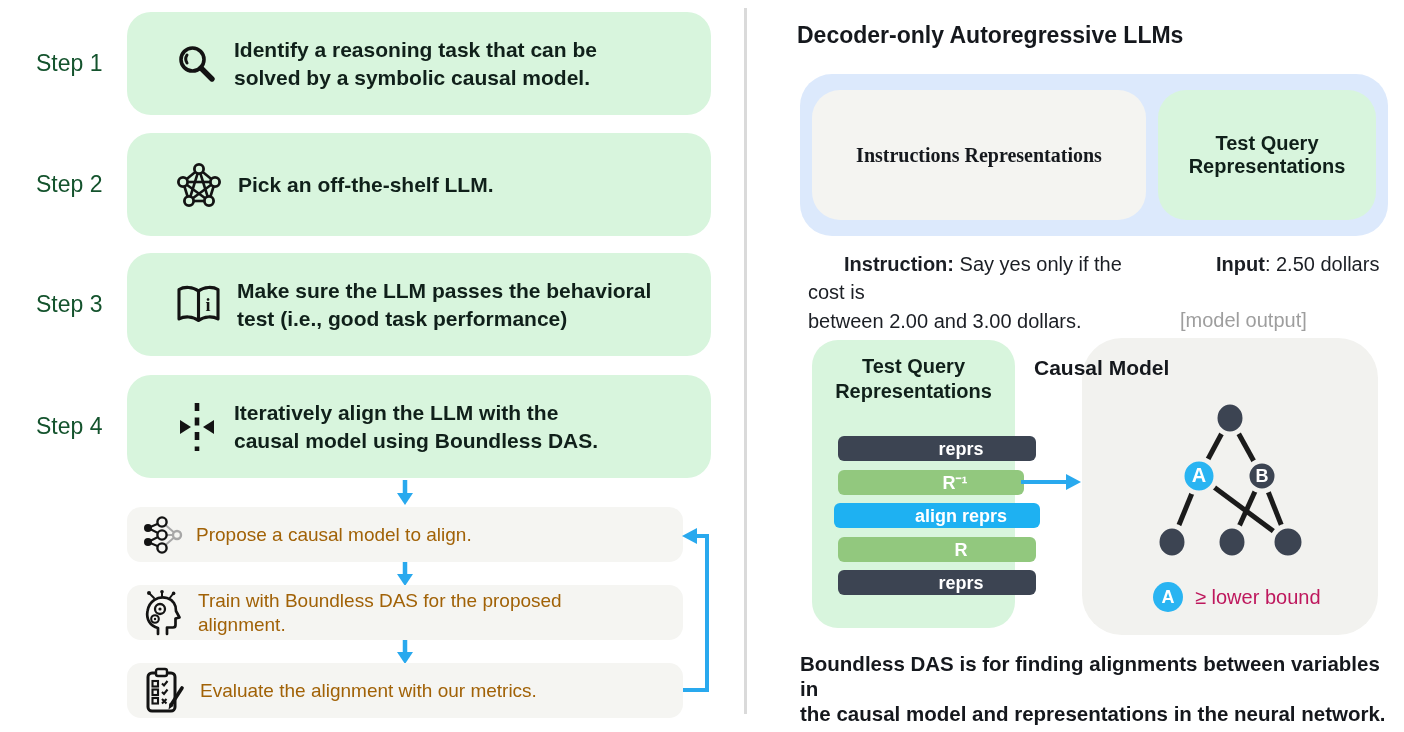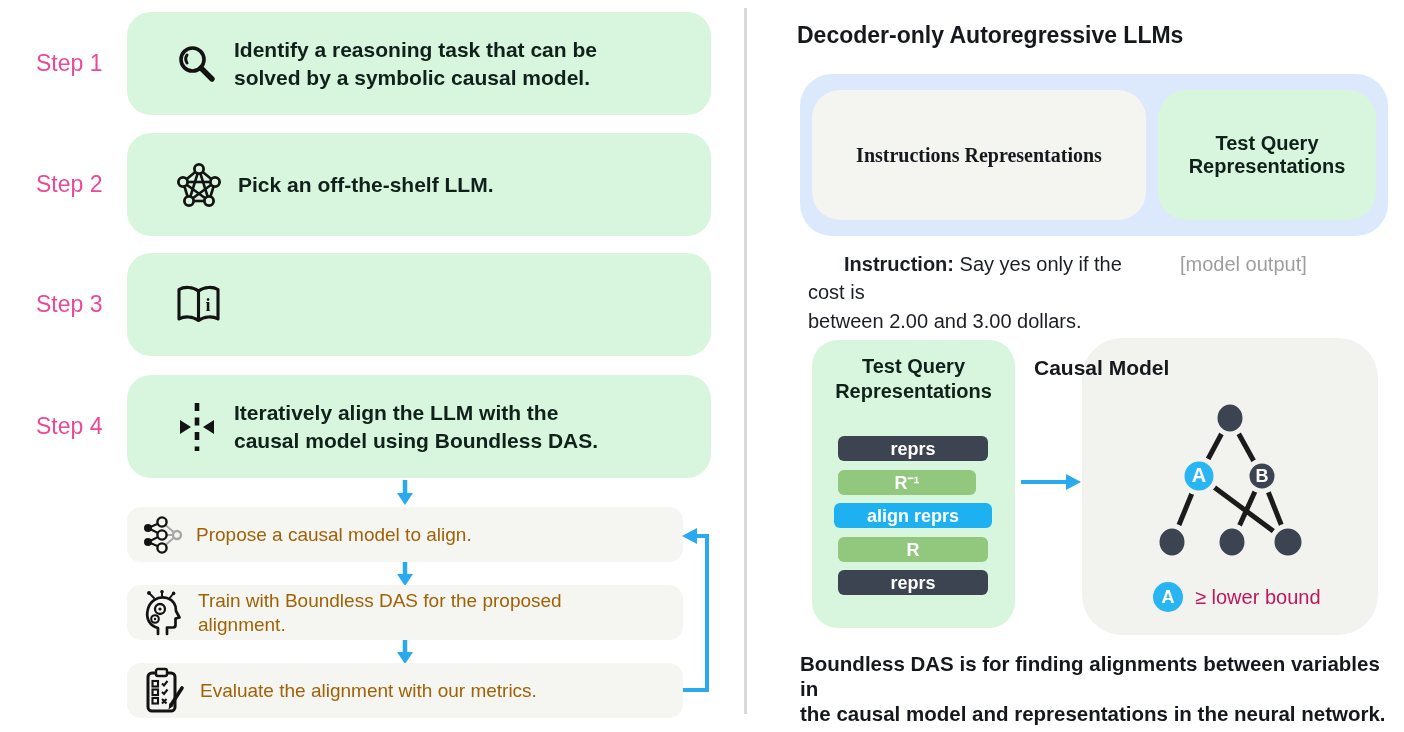--- a/index.html
+++ b/index.html
@@ -2,21 +2,21 @@
 <html><head>
 <meta charset="utf-8">
 <style>
   html,body{margin:0;padding:0;}
   body{
     width:1404px;height:732px;position:relative;overflow:hidden;
     background:#ffffff;font-family:"Liberation Sans",sans-serif;
   }
   .abs{position:absolute;}
   
-  .steplabel{position:absolute;left:36px;font-size:23px;color:#ec4899;}
+  .steplabel{position:absolute;left:36px;font-size:23px;color:#14532d;}
   .gbox{position:absolute;left:127px;width:556px;height:103px;background:#d8f5dd;
         border-radius:24px;display:flex;align-items:center;padding-left:28px;}
   .gicon{margin-left:20px;flex:0 0 auto;display:flex;align-items:center;}
   .gtext{margin-left:15px;font-weight:bold;font-size:21px;line-height:1.32;
          color:#10201a;white-space:pre-line;}
   .sbox{position:absolute;left:127px;width:556px;height:55px;background:#f5f5f2;
         border-radius:14px;display:flex;align-items:center;}
   .sicon{margin-left:14px;flex:0 0 auto;display:flex;align-items:center;}
   .stext{margin-left:13px;font-size:19px;color:#a16207;line-height:1.25;white-space:pre-line;}
   .divider{position:absolute;left:744px;top:8px;width:3px;height:706px;background:#dadada;}
@@ -25,27 +25,27 @@
   .llmwrap{position:absolute;left:800px;top:74px;width:588px;height:162px;
            background:#dce9fc;border-radius:32px;}
   .instrbox{position:absolute;left:812px;top:90px;width:334px;height:130px;background:#f4f4f1;
             border-radius:28px;display:flex;align-items:center;justify-content:center;
             font-weight:bold;font-size:20px;color:#15181d;font-family:Liberation Serif, serif;}
   .tqbox{position:absolute;left:1158px;top:90px;width:218px;height:130px;background:#d8f5dd;
          border-radius:28px;display:flex;align-items:center;justify-content:center;
          text-align:center;font-weight:bold;font-size:20px;color:#10201a;padding:0 26px;box-sizing:border-box;}
   .extext{position:absolute;font-size:20px;color:#1b1e24;line-height:1.42;}
   .extext .b{font-weight:bold;margin-left:36px;}
-  .graynote{color:#9e9e9e;}
+  .graynote{color:#9e9e9e;margin-top:28px;}
   .tq2{position:absolute;left:812px;top:340px;width:203px;height:288px;background:#d8f5dd;
        border-radius:26px;}
   .tq2title{padding:14px 18px 0 18px;text-align:center;font-weight:bold;font-size:20px;
             line-height:1.25;color:#10201a;}
   .bar{position:absolute;height:25px;border-radius:6px;color:#ffffff;font-weight:bold;
-       font-size:18px;display:flex;align-items:center;justify-content:center;line-height:1;}
+       font-size:18px;display:flex;align-items:center;justify-content:center;line-height:1;padding-left:48px;}
   .bar.dark{background:#3c4452;}
   .bar.green{background:#92c87e;}
   .bar.blue{background:#1eb1f2;}
   .causalbox{position:absolute;left:1082px;top:338px;width:296px;height:297px;
              background:#f2f2ef;border-radius:40px;}
   .causaltitle{position:absolute;left:1034px;top:356px;width:296px;
                font-weight:bold;font-size:21px;color:#15181d;}
   .legend{position:absolute;left:1153px;top:582px;display:flex;align-items:center;}
   .legendnode{width:30px;height:30px;border-radius:50%;background:#29b4f2;color:#fff;
               font-weight:bold;font-size:18px;display:flex;align-items:center;justify-content:center;}
@@ -101,20 +101,22 @@
 </div>
 
 <div class="gbox" style="top:253px">
   <div class="gicon">
     <svg width="47" height="43" viewBox="0 0 47 43">
       <path d="M23.5 8 C18 3.5 9 3.5 4 6.5 L4 36 C9 33 18 33 23.5 37.5 C29 33 38 33 43 36 L43 6.5 C38 3.5 29 3.5 23.5 8 Z" fill="none" stroke="#131313" stroke-width="3.1" stroke-linejoin="round"></path>
       <line x1="23.5" y1="8" x2="23.5" y2="37.5" stroke="#131313" stroke-width="3.1"></line>
       <text x="33" y="28" font-size="18" font-weight="bold" font-family="'Liberation Serif',serif" text-anchor="middle" fill="#131313">i</text>
     </svg>
   </div>
+  <div class="gtext">Make sure the LLM passes the behavioral
+test (i.e., good task performance)</div>
 </div>
 
 <div class="gbox" style="top:375px">
   <div class="gicon">
     <svg width="44" height="52" viewBox="0 0 44 52">
       <line x1="22" y1="2" x2="22" y2="50" stroke="#131313" stroke-width="4.6" stroke-dasharray="8 6.5"></line>
       <polygon points="5,19 16,26 5,33" fill="#131313"></polygon>
       <polygon points="39,19 28,26 39,33" fill="#131313"></polygon>
     </svg>
   </div>
@@ -215,20 +217,21 @@
 
 <div class="llmwrap"></div>
 <div class="instrbox">Instructions Representations</div>
 <div class="tqbox">Test Query Representations</div>
 
 <div class="extext" style="left:808px;top:250px;width:352px">
   <div><span class="b">Instruction:</span> <span>Say yes only if the cost is</span></div>
   <div>between 2.00 and 3.00 dollars.</div>
 </div>
 <div class="extext" style="left:1180px;top:250px;width:210px">
+  <div><span class="b">Input</span><span>: 2.50 dollars</span></div>
   <div class="graynote">[model output]</div>
 </div>
 
 <div class="tq2">
   <div class="tq2title">Test Query Representations</div>
 </div>
 <div class="bar dark" style="left:838px;top:436px;width:150px">reprs</div>
 <div class="bar green" style="left:838px;top:470px;width:138px">R⁻¹</div>
 <div class="bar blue" style="left:834px;top:503px;width:158px">align reprs</div>
 <div class="bar green" style="left:838px;top:537px;width:150px">R</div>

